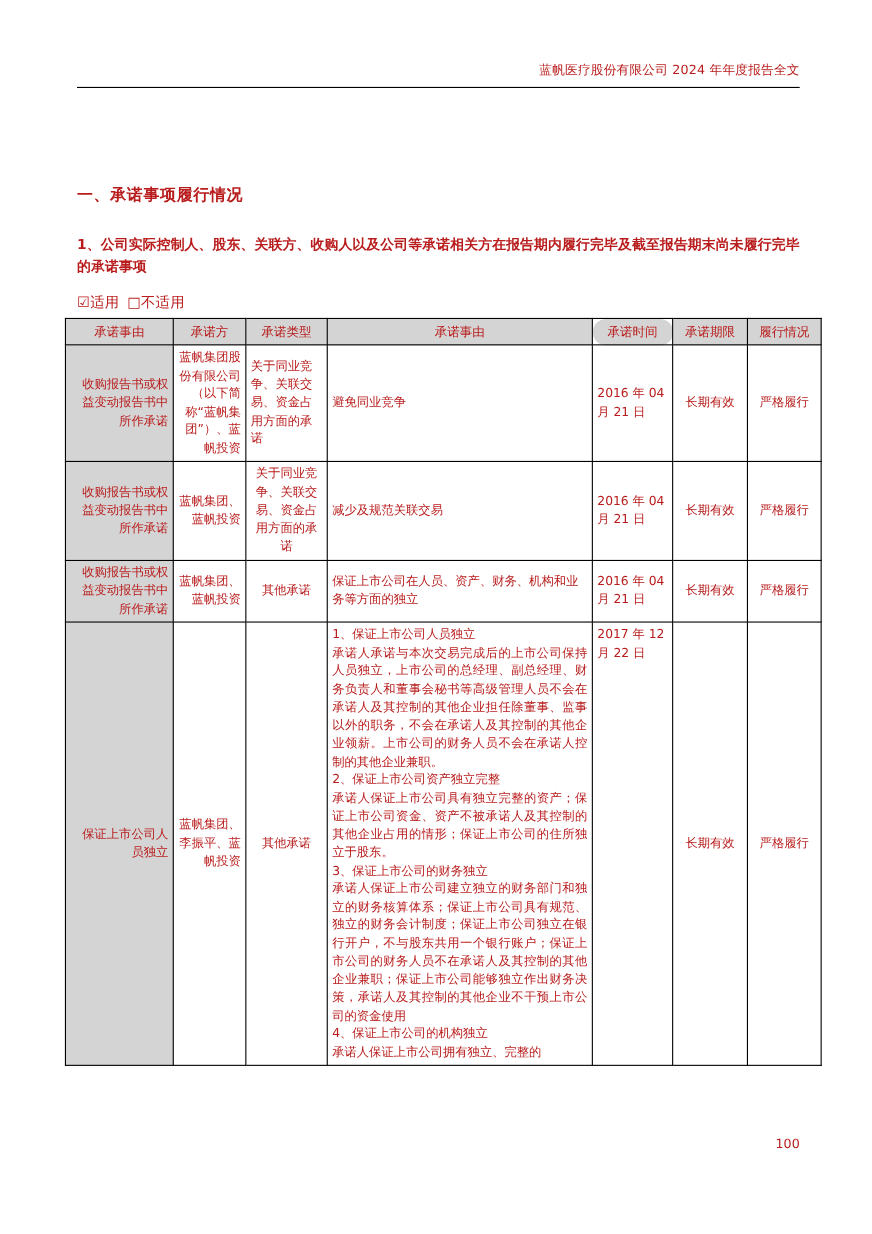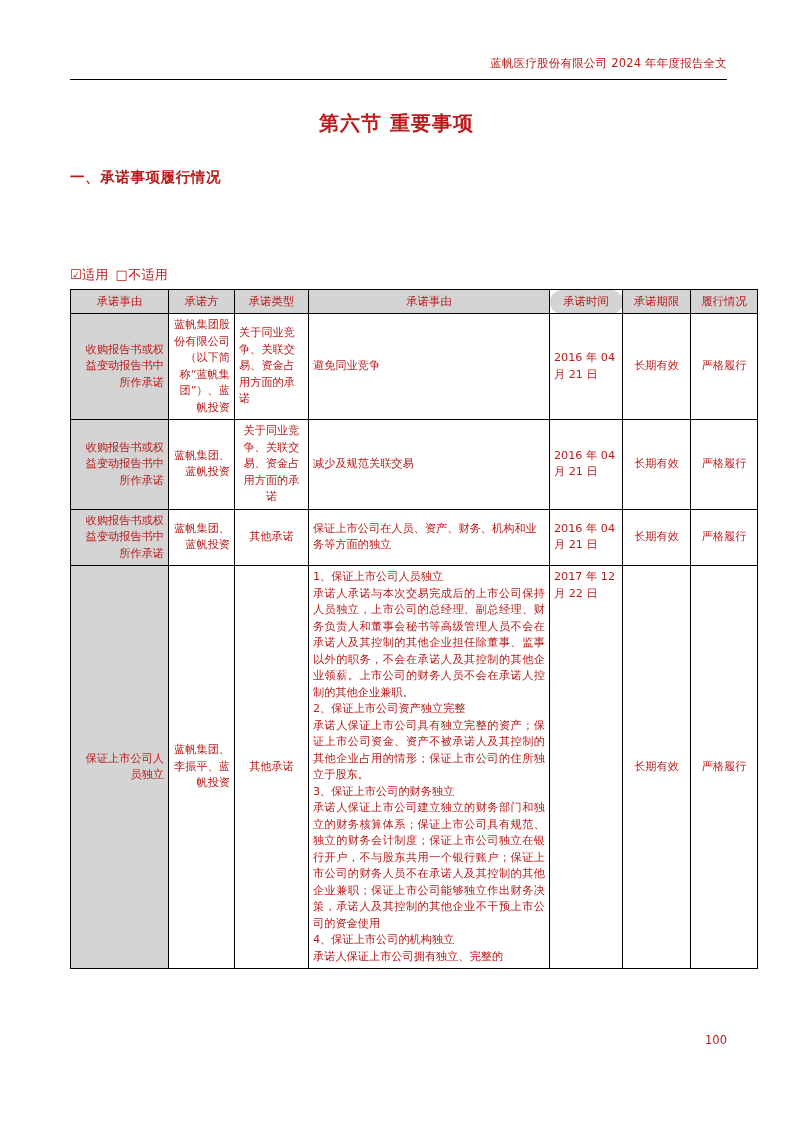--- a/index.html
+++ b/index.html
@@ -76,21 +76,21 @@
     left: 70px;
     top: 266px;
     font-size: 13px;
     letter-spacing: 0.3px;
   }
   .applicable-line .gap { display:inline-block; width: 7px; }
 
   
   .commit-table {
     position: absolute;
-    left: 70px;
+    left: 59px;
     top: 289px;
     width: 648px;
     border-collapse: collapse;
     table-layout: fixed;
     font-size: 11.2px;
   }
   .commit-table td, .commit-table th {
     border: 1px solid #000000;
     padding: 3px 4px;
     vertical-align: middle;
@@ -139,22 +139,22 @@
   }
 </style>
 </head>
 <body>
 
 <div class="page">
 
   <div class="page-header">蓝帆医疗股份有限公司 2024 年年度报告全文</div>
   <div class="header-rule"></div>
 
-  <div class="section-title">第六节 重要事项</div>
   <div class="heading-1">一、承诺事项履行情况</div>
+  <div class="heading-2">1、公司实际控制人、股东、关联方、收购人以及公司等承诺相关方在报告期内履行完毕及截至报告期末尚未履行完毕的承诺事项</div>
 
   <div class="applicable-line"><span>☑</span><span>适用</span><span class="gap"></span><span>□</span><span>不适用</span></div>
 
   <table class="commit-table">
     <thead>
       <tr>
         <th class="c-reason">承诺事由</th>
         <th class="c-party">承诺方</th>
         <th class="c-type">承诺类型</th>
         <th class="c-content">承诺事由</th>

